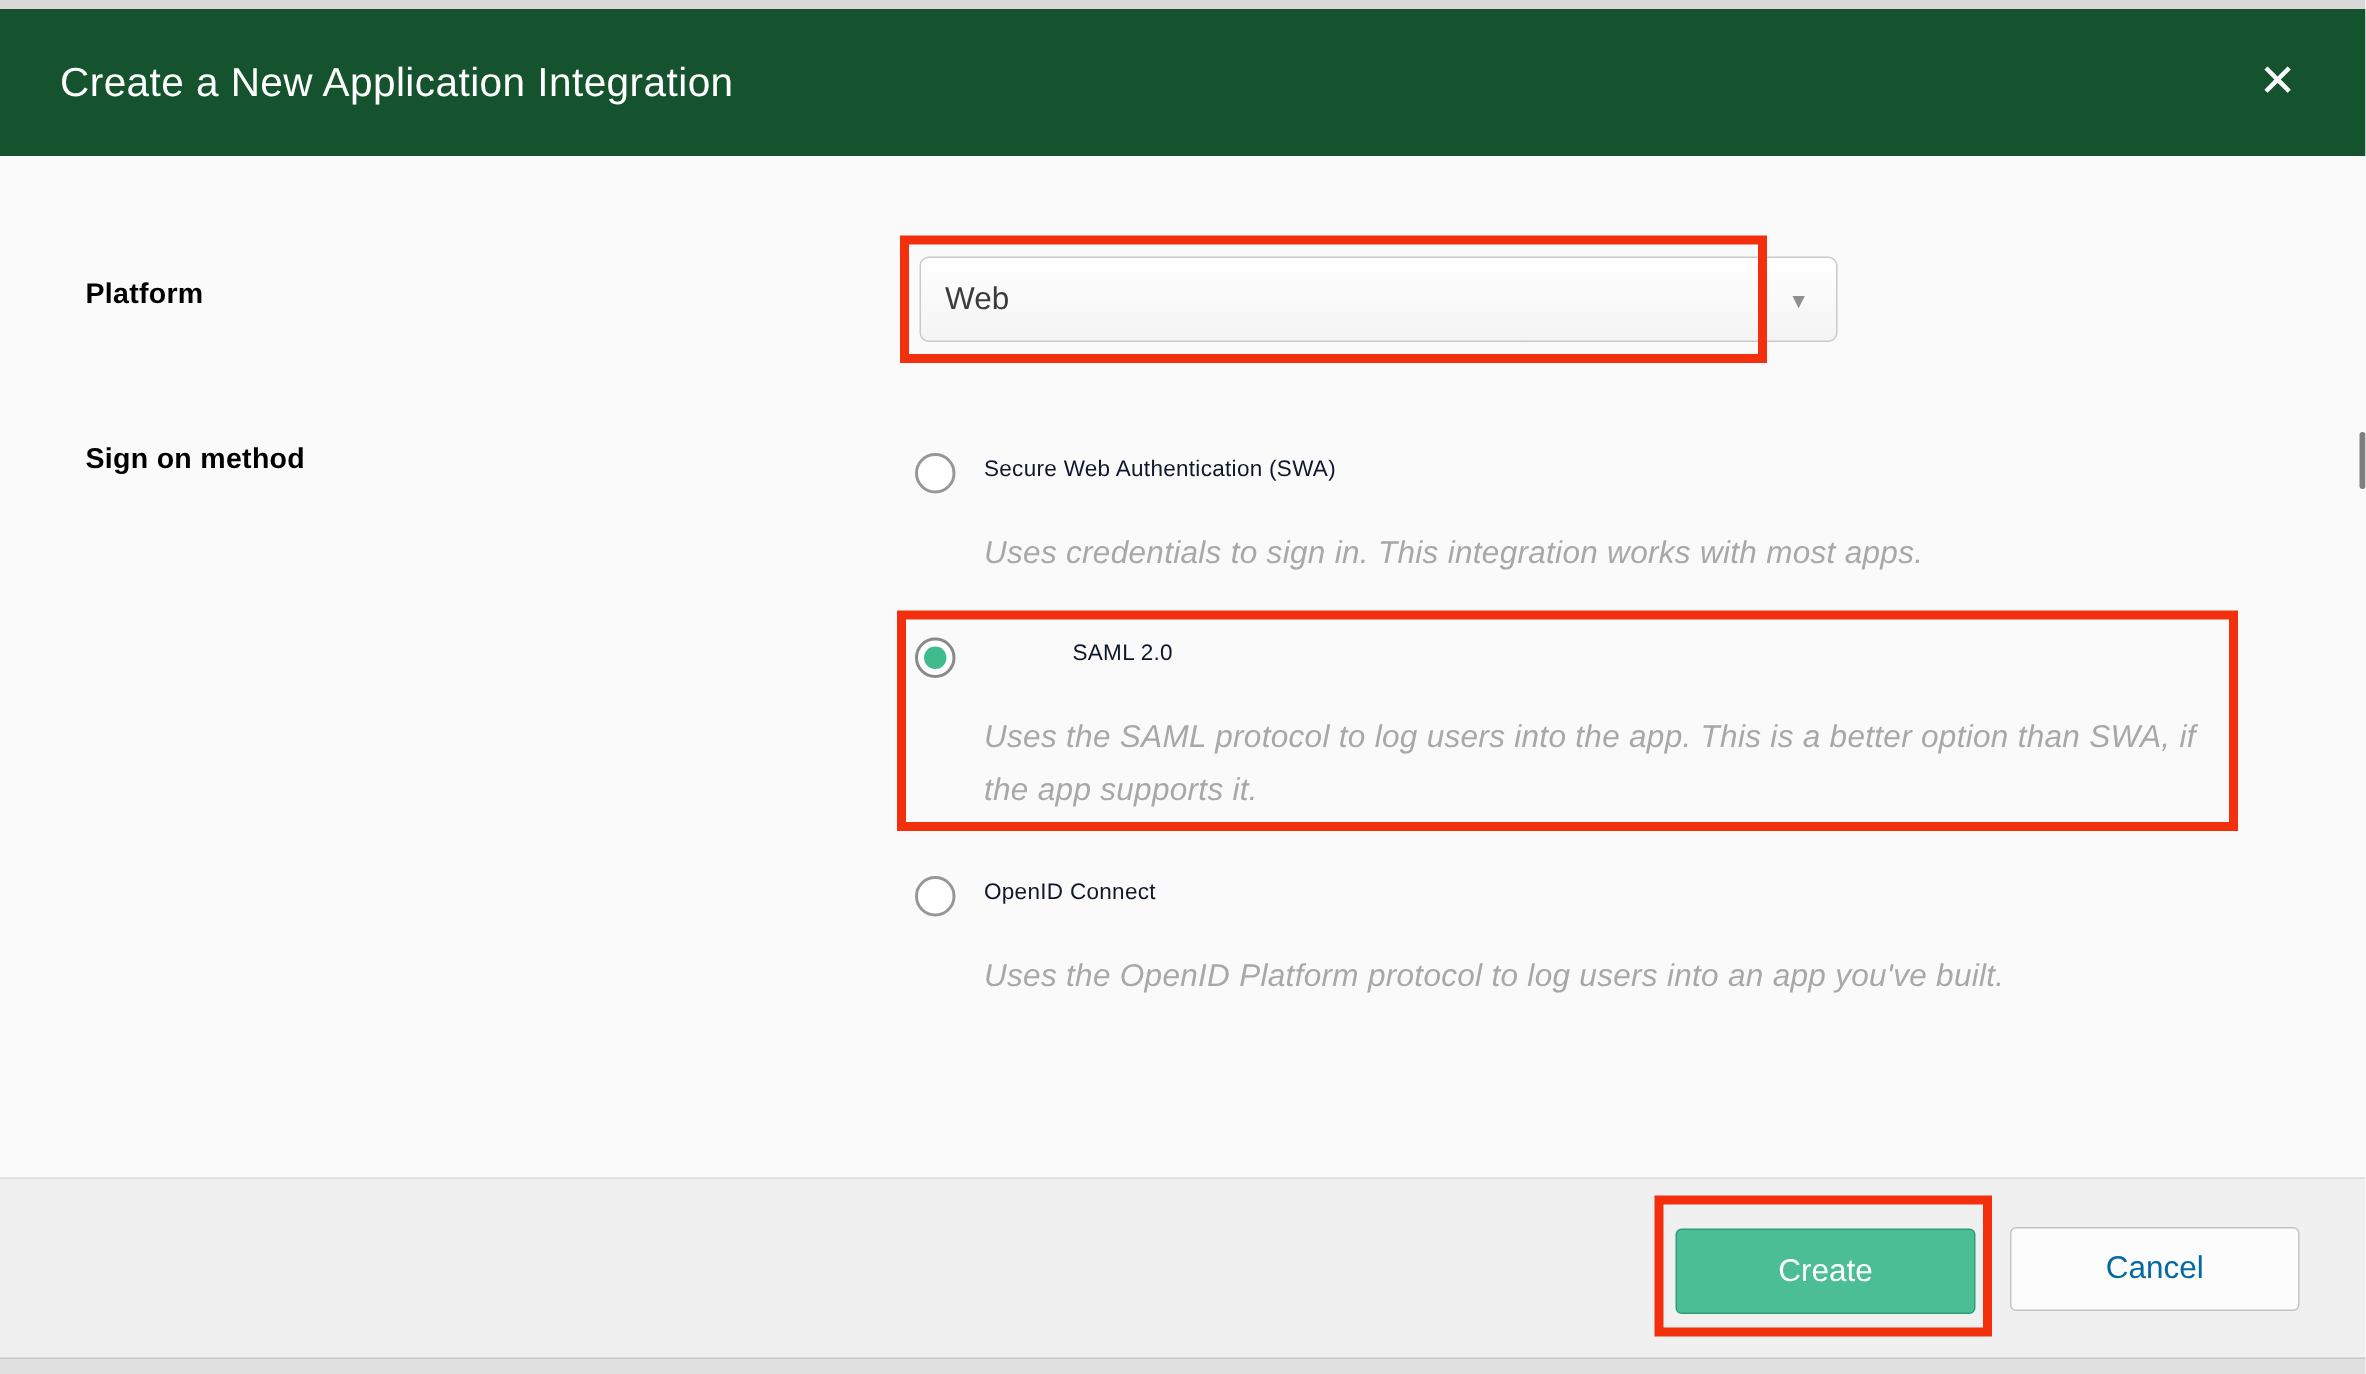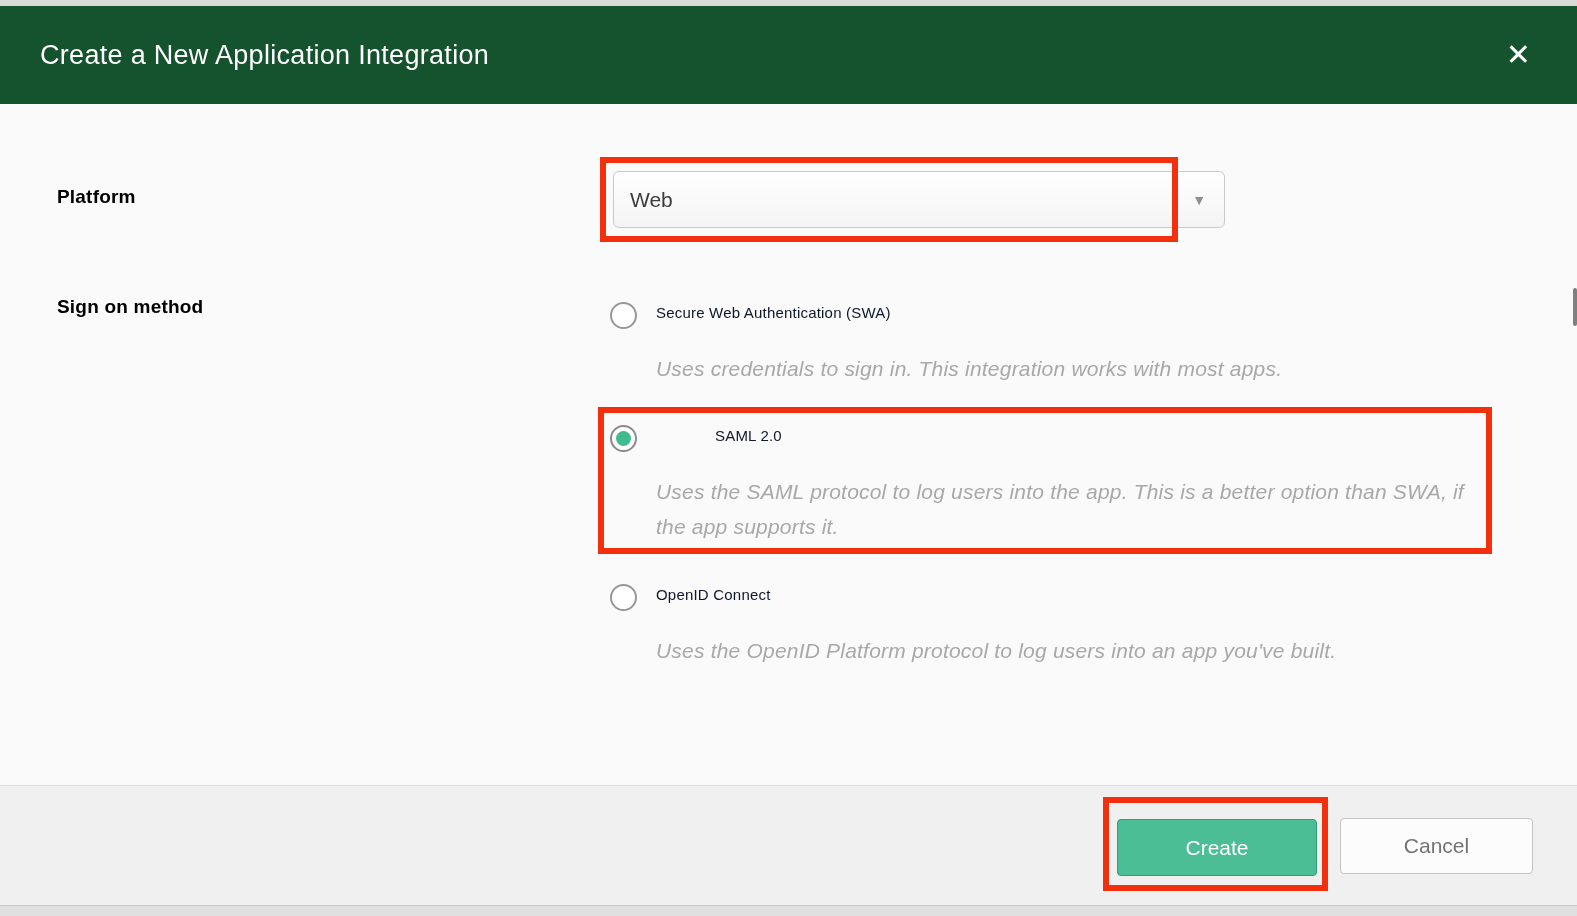--- a/index.html
+++ b/index.html
@@ -139,21 +139,21 @@
   .btn-create {
     left: 1117px; top: 819px; width: 200px; height: 57px;
     background: #4cbe95;
     border: 1px solid #2e9e77;
     color: #ffffff;
   }
   .btn-cancel {
     left: 1340px; top: 818px; width: 193px; height: 56px;
     background: #fcfcfc;
     border: 1px solid #c4c4c4;
-    color: #737373;
+    color: #0369a1;
   }
 </style>
 </head>
 <body>
 
 <div class="abs top-strip"></div>
 
 <div class="abs modal-header">
   <div class="modal-title">Create a New Application Integration</div>
   <div class="close-icon">✕</div>

